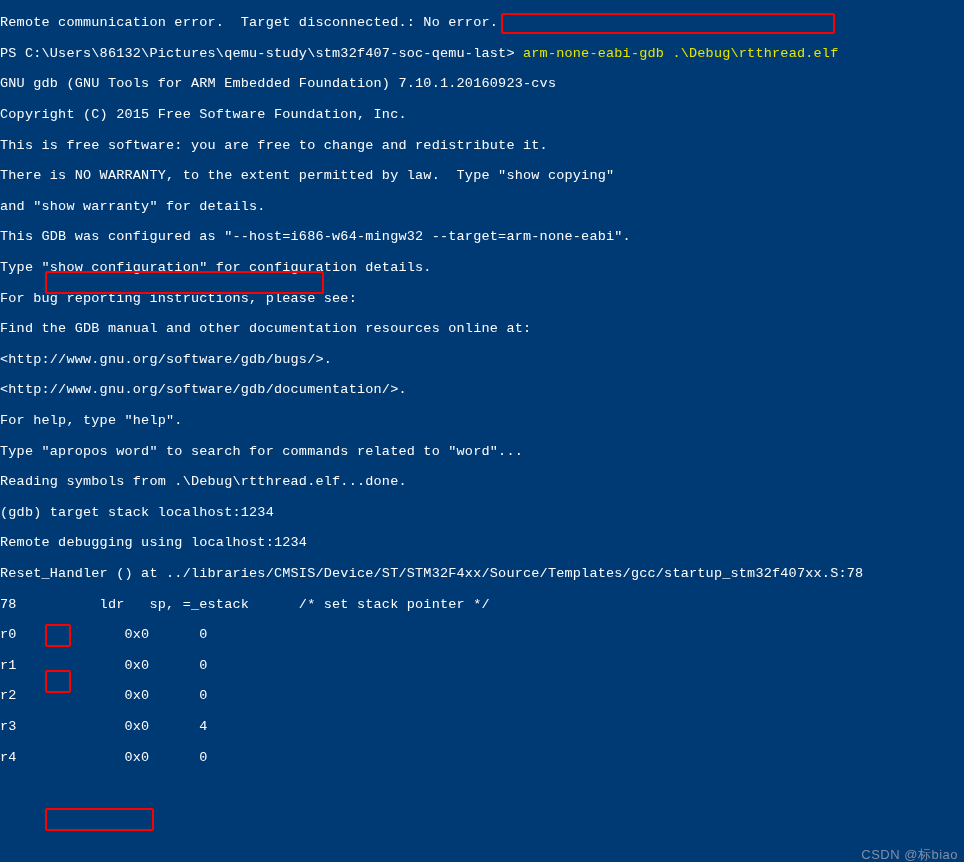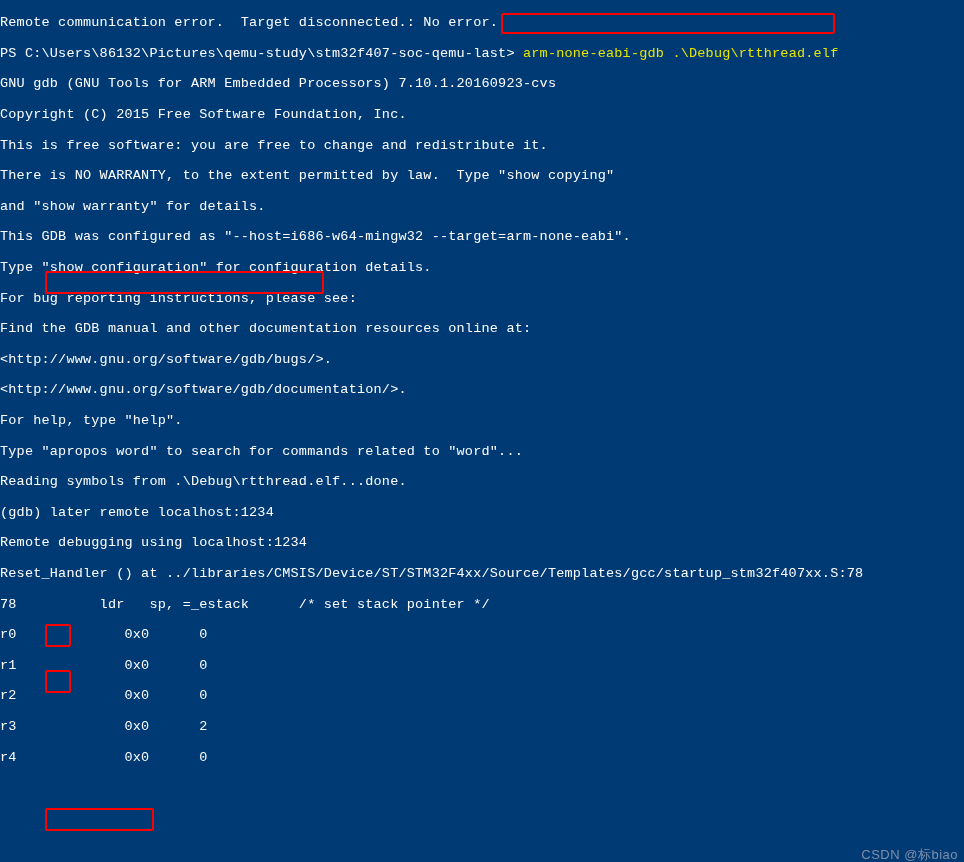--- a/index.html
+++ b/index.html
@@ -36,42 +36,42 @@
     font-family: Arial, sans-serif;
     letter-spacing: 0.5px;
   }
 </style>
 </head>
 <body>
 
 <div class="term">
 <div>Remote communication error.  Target disconnected.: No error.</div>
 <div><span>PS C:\Users\86132\Pictures\qemu-study\stm32f407-soc-qemu-last&gt; </span><span class="yellow">arm-none-eabi-gdb .\Debug\rtthread.elf</span></div>
-<div>GNU gdb (GNU Tools for ARM Embedded Processors) 7.10.1.20160923-cvs</div>
+<div>GNU gdb (GNU Tools for ARM Embedded Foundation) 7.10.1.20160923-cvs</div>
 <div>Copyright (C) 2015 Free Software Foundation, Inc.</div>
 <div>This is free software: you are free to change and redistribute it.</div>
 <div>There is NO WARRANTY, to the extent permitted by law.  Type "show copying"</div>
 <div>and "show warranty" for details.</div>
 <div>This GDB was configured as "--host=i686-w64-mingw32 --target=arm-none-eabi".</div>
 <div>Type "show configuration" for configuration details.</div>
 <div>For bug reporting instructions, please see:</div>
 <div>Find the GDB manual and other documentation resources online at:</div>
 <div>&lt;http://www.gnu.org/software/gdb/bugs/&gt;.</div>
 <div>&lt;http://www.gnu.org/software/gdb/documentation/&gt;.</div>
 <div>For help, type "help".</div>
 <div>Type "apropos word" to search for commands related to "word"...</div>
 <div>Reading symbols from .\Debug\rtthread.elf...done.</div>
-<div>(gdb) later remote localhost:1234</div>
+<div>(gdb) target stack localhost:1234</div>
 <div>Remote debugging using localhost:1234</div>
 <div>Reset_Handler () at ../libraries/CMSIS/Device/ST/STM32F4xx/Source/Templates/gcc/startup_stm32f407xx.S:78</div>
 <div>78          ldr   sp, =_estack      /* set stack pointer */</div>
 <div>r0             0x0      0</div>
 <div>r1             0x0      0</div>
 <div>r2             0x0      0</div>
-<div>r3             0x0      2</div>
+<div>r3             0x0      4</div>
 <div>r4             0x0      0</div>
 
 
 
 
 
 
 
 
 

